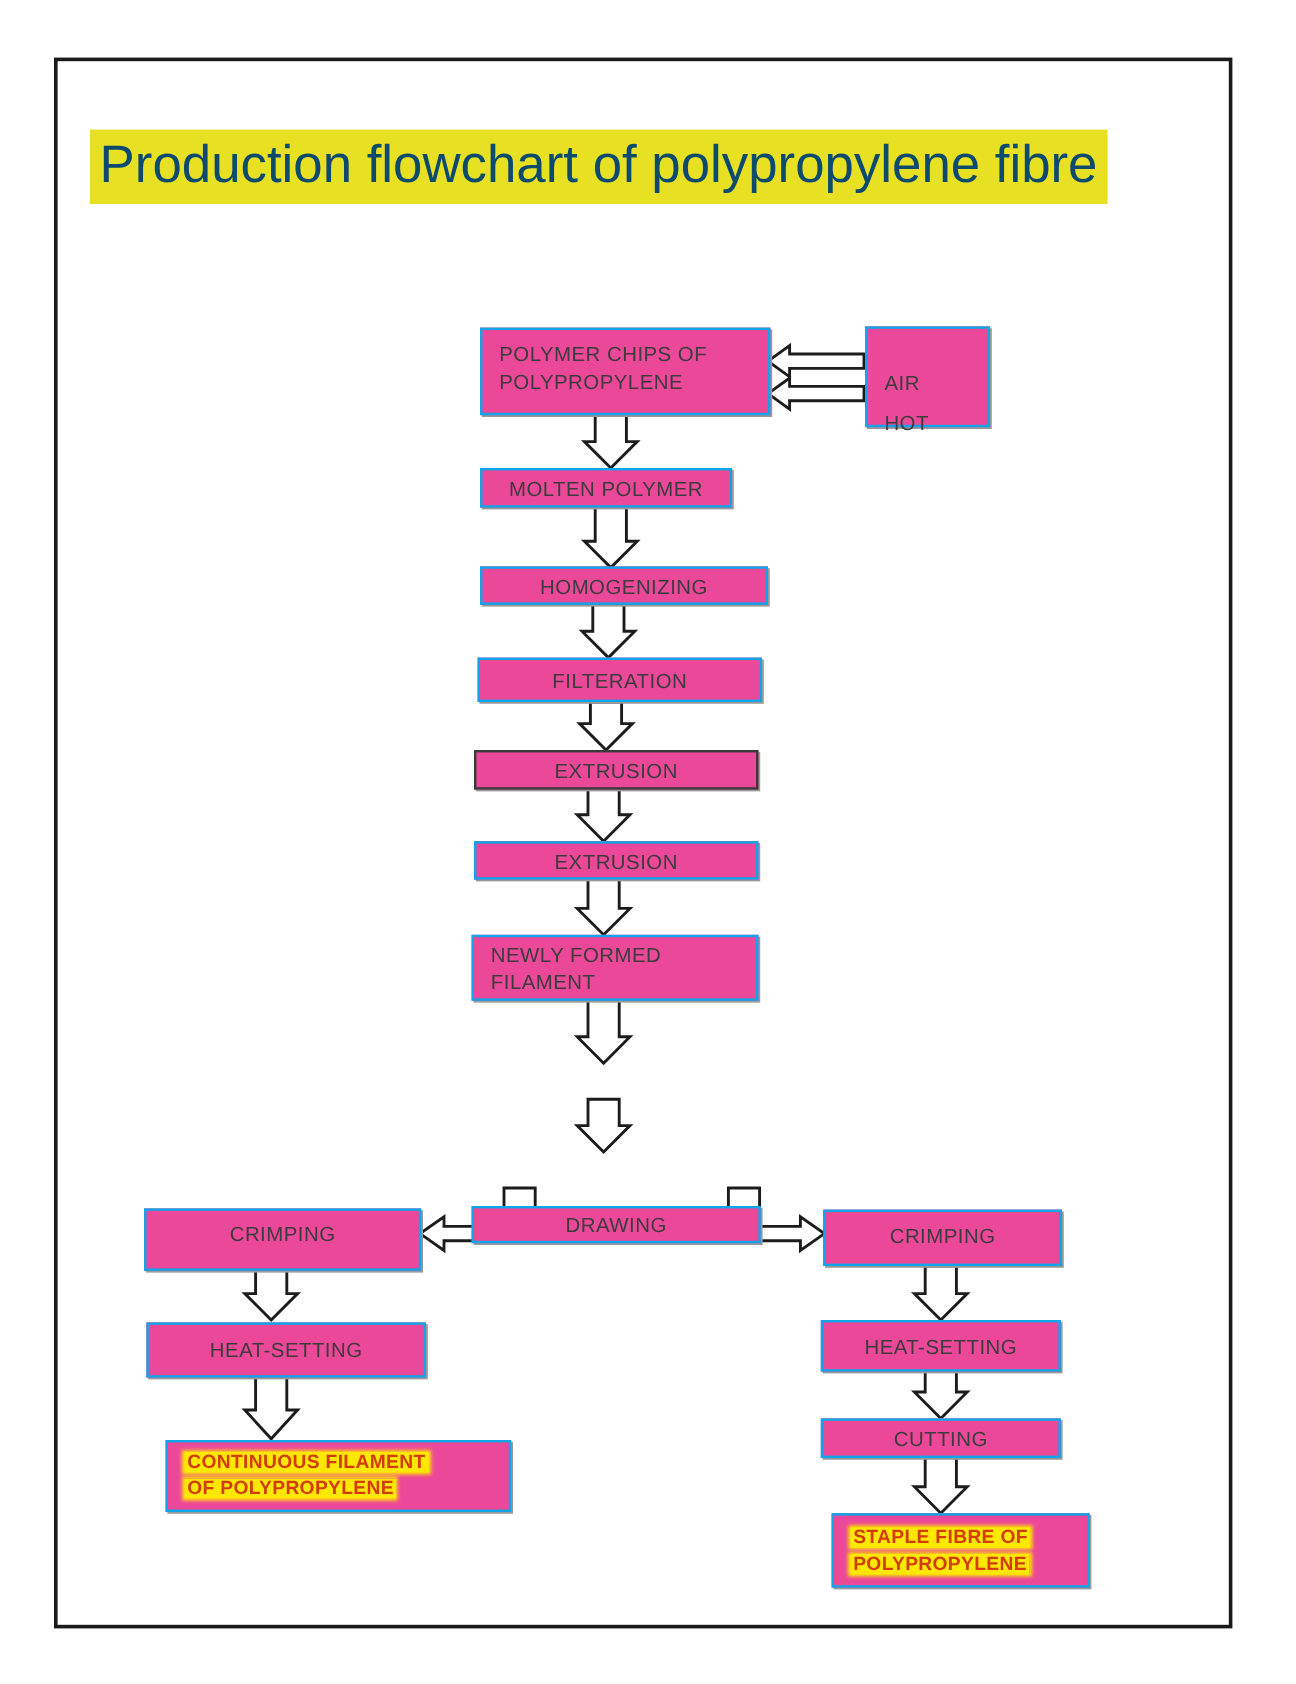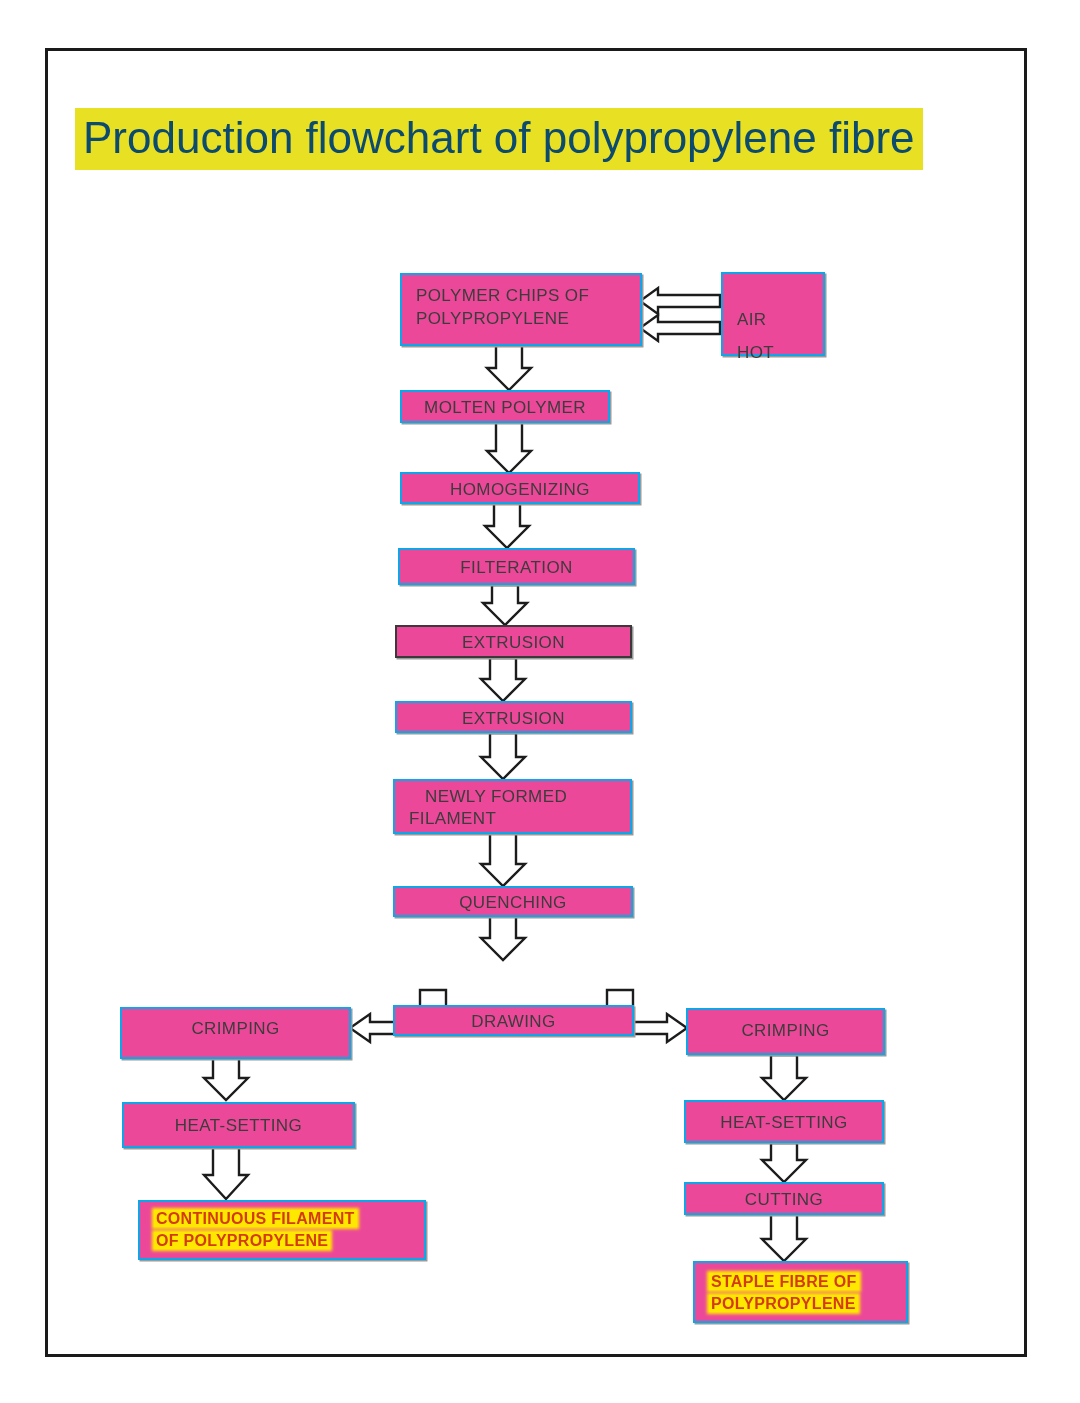--- a/index.html
+++ b/index.html
@@ -107,27 +107,24 @@
 
   <div class="fbox ctr dark" style="left:395px;top:625px;width:237px;height:33px;">
     <div class="tx" style="top:4px;">EXTRUSION</div>
   </div>
 
   <div class="fbox ctr" style="left:395px;top:701px;width:237px;height:32px;">
     <div class="tx" style="top:4px;">EXTRUSION</div>
   </div>
 
   <div class="fbox lft" style="left:393px;top:779px;width:239px;height:55px;">
-    <div class="tx" style="top:4px;margin-left:16px;">NEWLY FORMED</div>
+    <div class="tx" style="top:4px;">NEWLY FORMED</div>
     <div class="tx" style="top:26px;">FILAMENT</div>
   </div>
 
-  <div class="fbox ctr" style="left:393px;top:886px;width:240px;height:31px;">
-    <div class="tx" style="top:3px;">QUENCHING</div>
-  </div>
 
   <div class="fbox ctr" style="left:393px;top:960px;width:241px;height:31px;margin-top:45px;">
     <div class="tx" style="top:3px;">DRAWING</div>
   </div>
 
   <div class="fbox ctr" style="left:120px;top:1007px;width:231px;height:52px;">
     <div class="tx" style="top:8px;">CRIMPING</div>
   </div>
 
   <div class="fbox ctr" style="left:122px;top:1102px;width:233px;height:46px;">

